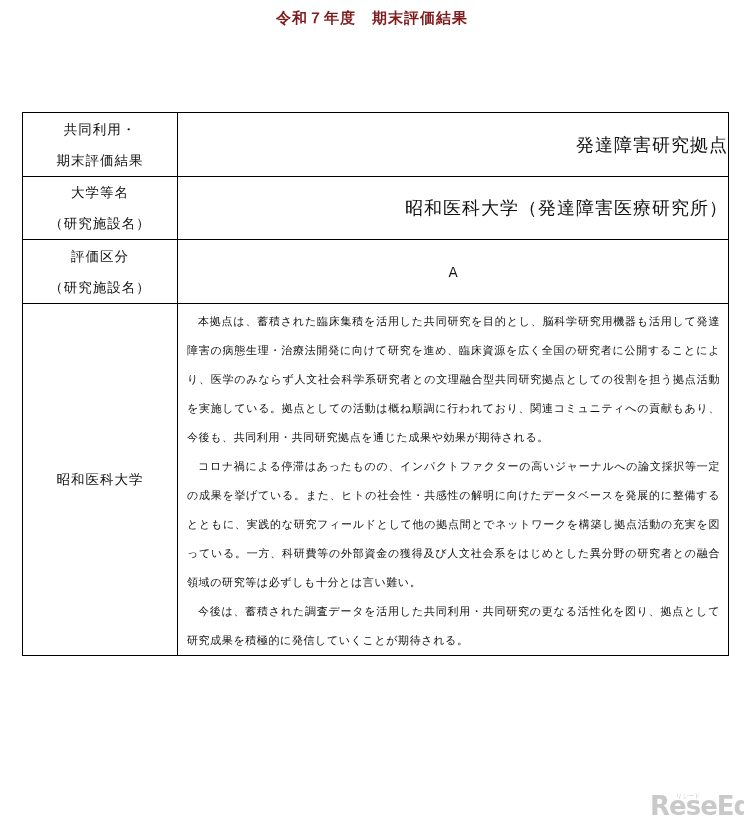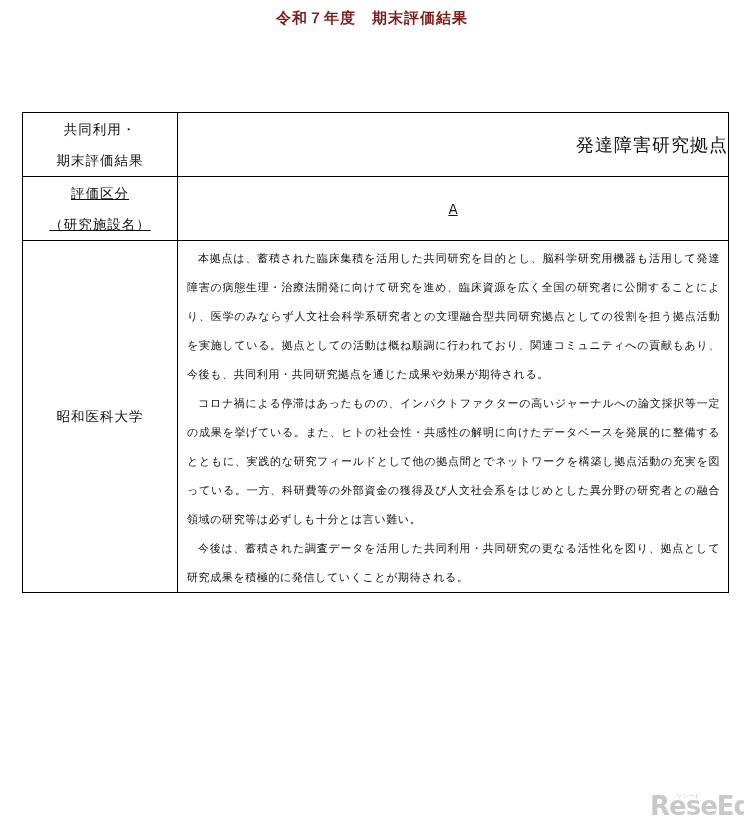--- a/index.html
+++ b/index.html
@@ -23,21 +23,21 @@
   }
   .val { font-size: 18px; padding-left: 10px !important; letter-spacing: 1px; text-align: right; }
   .val-center { text-align: center; font-size: 13.5px; }
   .comment {
     font-size: 11px; line-height: 29px; padding: 3px 8px 0 9px !important;
     text-align: justify; letter-spacing: 0.6px;
   }
   .comment p { margin: 0; text-indent: 1em; }
   .r1 td { height: 63px; }
   .r2 td { height: 62px; }
-  .r3 td { height: 63px; text-decoration: underline; }
+  .r3 td { height: 63px; }
   .logo {
     position: absolute; left: 650px; top: 791px;
     font-family: "DejaVu Sans", sans-serif; font-weight: bold; font-size: 26px;
     color: #c9c9c9; letter-spacing: -1px;
   }
   .logo-sub {
     position: absolute; left: 676px; top: 792px; font-size: 6px; color: #c9c9c9;
   }
 </style>
 </head>
@@ -51,20 +51,27 @@
       <col>
     </colgroup>
   <tbody>
       <tr class="r1">
     <td class="label">
       <div>共同利用・</div>
       <div>期末評価結果</div>
     </td>
     <td class="val">発達障害研究拠点</td>
   </tr>
+  <tr class="r2">
+    <td class="label">
+      <div>大学等名</div>
+      <div>（研究施設名）</div>
+    </td>
+    <td class="val">昭和医科大学（発達障害医療研究所）</td>
+  </tr>
   <tr class="r3">
     <td class="label">
       <div>評価区分</div>
       <div>（研究施設名）</div>
     </td>
     <td class="val-center">A</td>
   </tr>
   <tr class="r4">
     <td class="label">
       <div>昭和医科大学</div>

